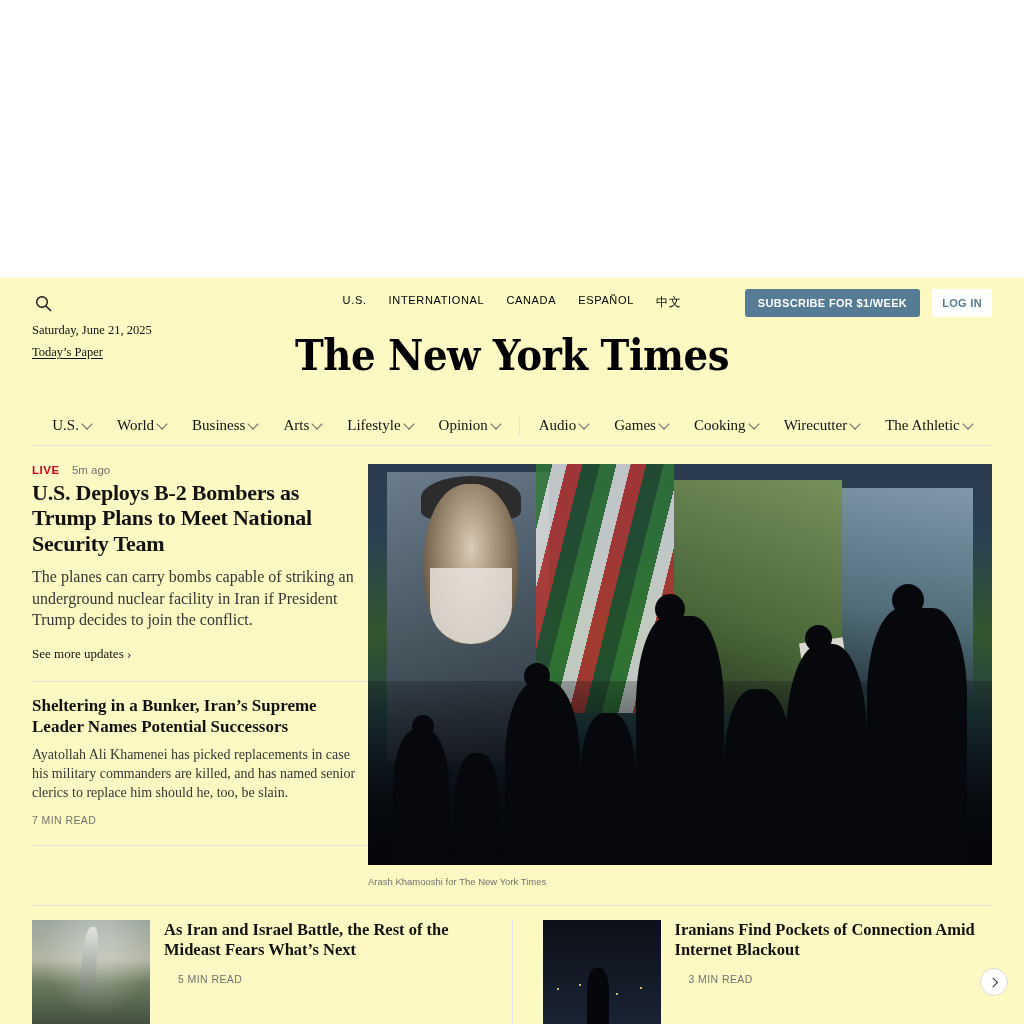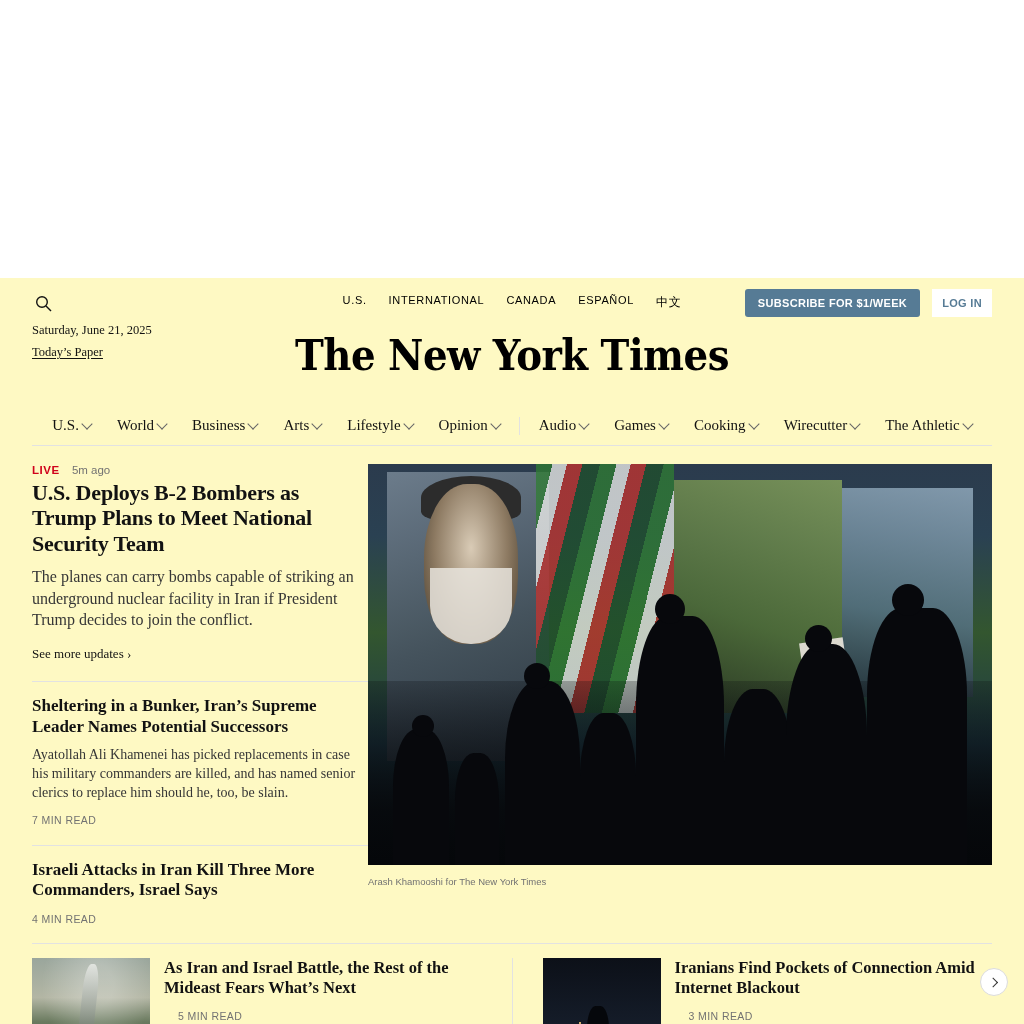--- a/index.html
+++ b/index.html
@@ -466,24 +466,20 @@
       <div class="rule"></div>
 
       <div>
         <h3 class="story-head">Sheltering in a Bunker, Iran’s Supreme Leader Names Potential Successors</h3>
         <p class="story-sum">Ayatollah Ali Khamenei has picked replacements in case his military commanders are killed, and has named senior clerics to replace him should he, too, be slain.</p>
         <div class="readtime">7 MIN READ</div>
       </div>
 
       <div class="rule"></div>
 
-      <div>
-        <h3 class="story-head">Israeli Attacks in Iran Kill Three More Commanders, Israel Says</h3>
-        <div class="readtime">4 MIN READ</div>
-      </div>
 
     </div>
 
     <div class="col-right">
       <div class="hero-photo">
         <div class="mural">
           <div class="mural-panelA"></div>
           <div class="mural-turban"></div>
           <div class="mural-face"></div>
           <div class="mural-beard"></div>

